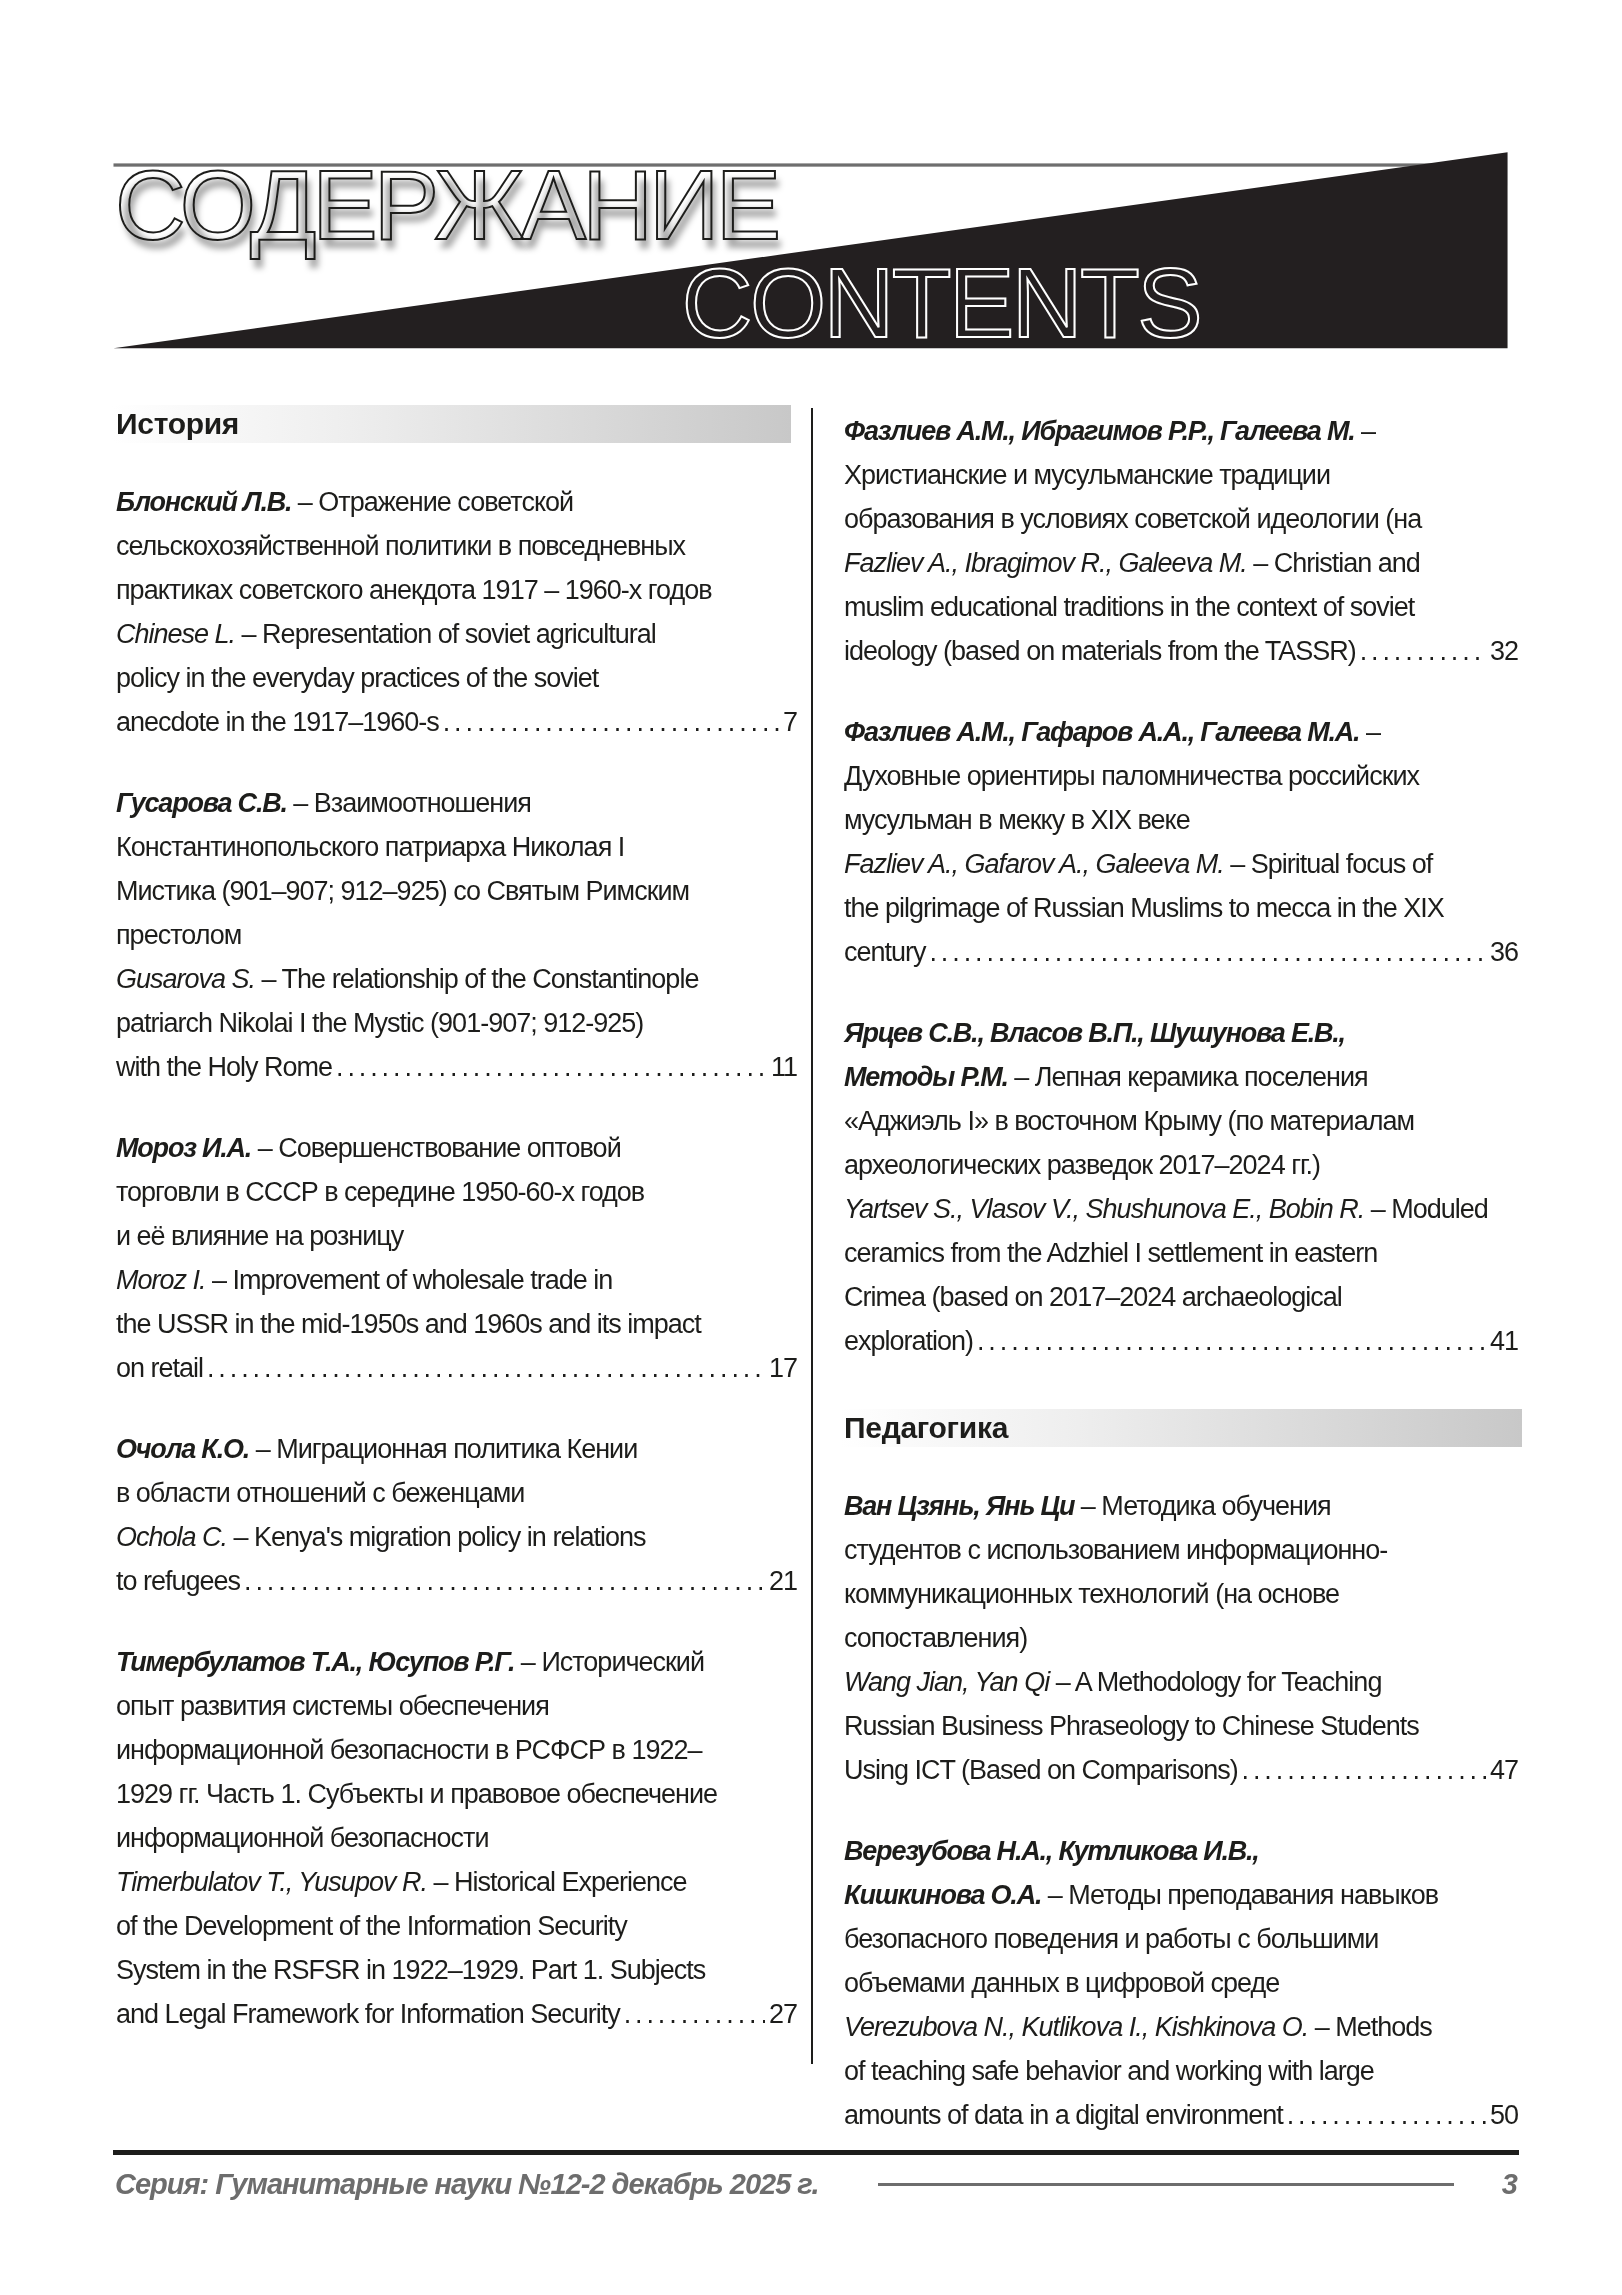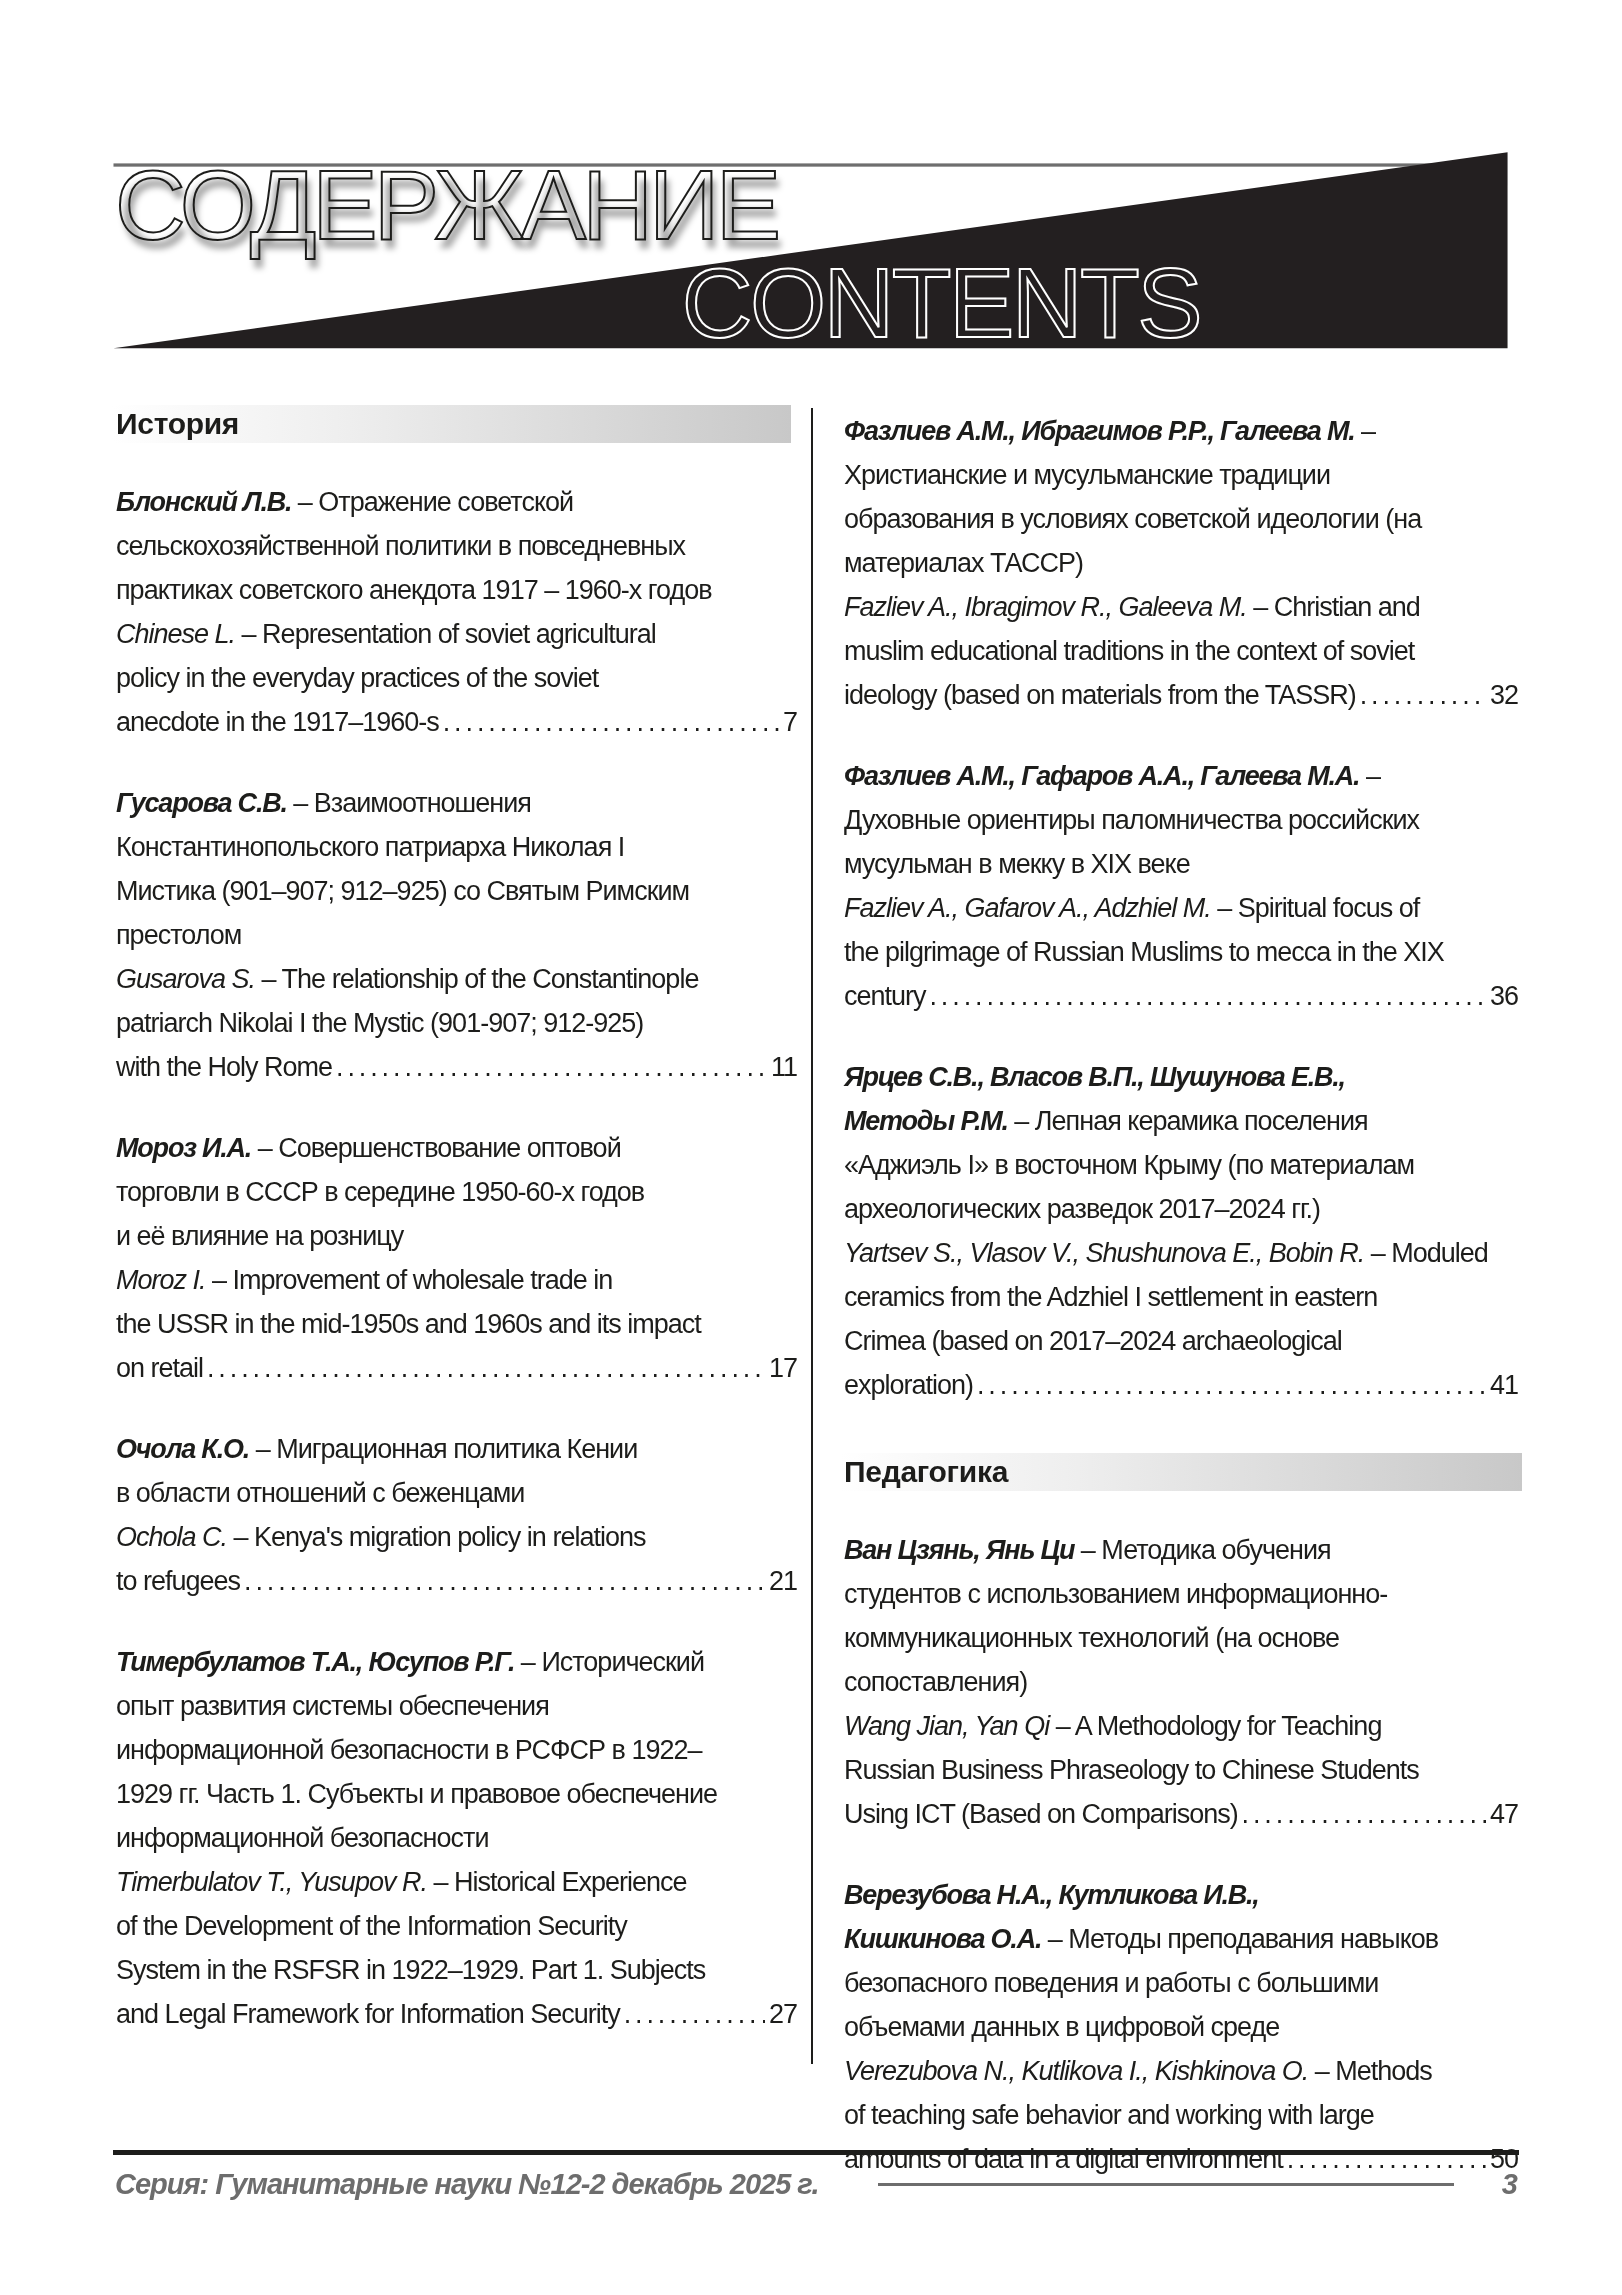--- a/index.html
+++ b/index.html
@@ -128,34 +128,33 @@
       </div>
     </div>
 </div>
 
 <div class="col col-right">
   <div id="right-entries-top">
       <div class="entry" style="margin-top: 15.7px;">
         <span class="line"><span class="authors-ru">Фазлиев А.М., Ибрагимов Р.Р., Галеева М.</span><span> –</span></span>
         <span class="line"><span>Христианские и мусульманские традиции</span></span>
         <span class="line"><span>образования в условиях советской идеологии (на</span></span>
-        <span class="line"><span>материалах ТАССР)</span></span>
         <span class="line"><span class="authors-en">Fazliev A., Ibragimov R., Galeeva M.</span><span> – Christian and</span></span>
         <span class="line"><span>muslim educational traditions in the context of soviet</span></span>
         <span class="line last">
           <span>ideology (based on materials from the TASSR)</span>
           <span class="leader"></span>
           <span class="page">32</span>
         </span>
       </div>
       <div class="entry" style="margin-top: 37px;">
         <span class="line"><span class="authors-ru">Фазлиев А.М., Гафаров А.А., Галеева М.А.</span><span> –</span></span>
         <span class="line"><span>Духовные ориентиры паломничества российских</span></span>
         <span class="line"><span>мусульман в мекку в XIX веке</span></span>
-        <span class="line"><span class="authors-en">Fazliev A., Gafarov A., Adzhiel M.</span><span> – Spiritual focus of</span></span>
+        <span class="line"><span class="authors-en">Fazliev A., Gafarov A., Galeeva M.</span><span> – Spiritual focus of</span></span>
         <span class="line"><span>the pilgrimage of Russian Muslims to mecca in the XIX</span></span>
         <span class="line last">
           <span>century</span>
           <span class="leader"></span>
           <span class="page">36</span>
         </span>
       </div>
       <div class="entry" style="margin-top: 37px;">
         <span class="line"><span class="authors-ru">Ярцев С.В., Власов В.П., Шушунова Е.В.,</span></span>
         <span class="line"><span class="authors-ru">Методы Р.М.</span><span> – Лепная керамика поселения</span></span>

